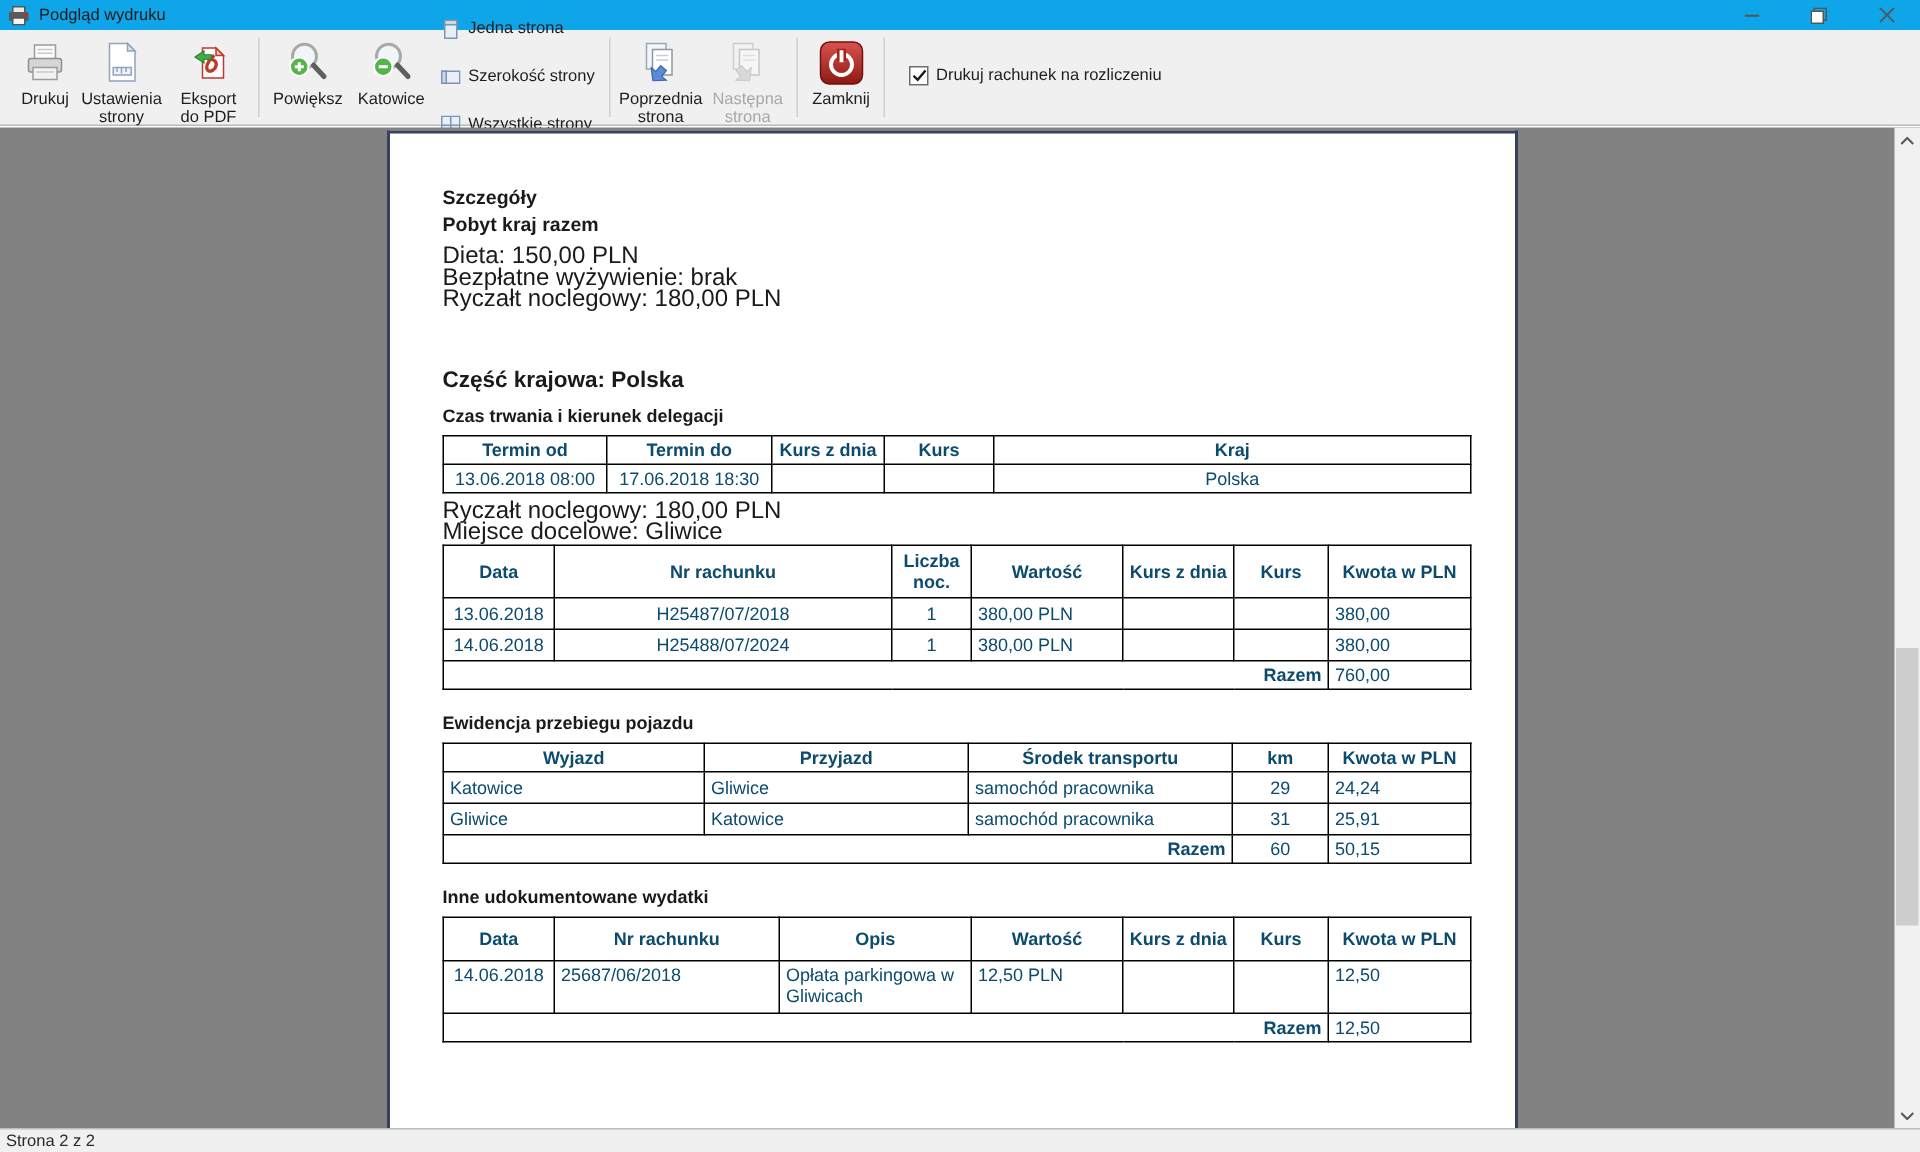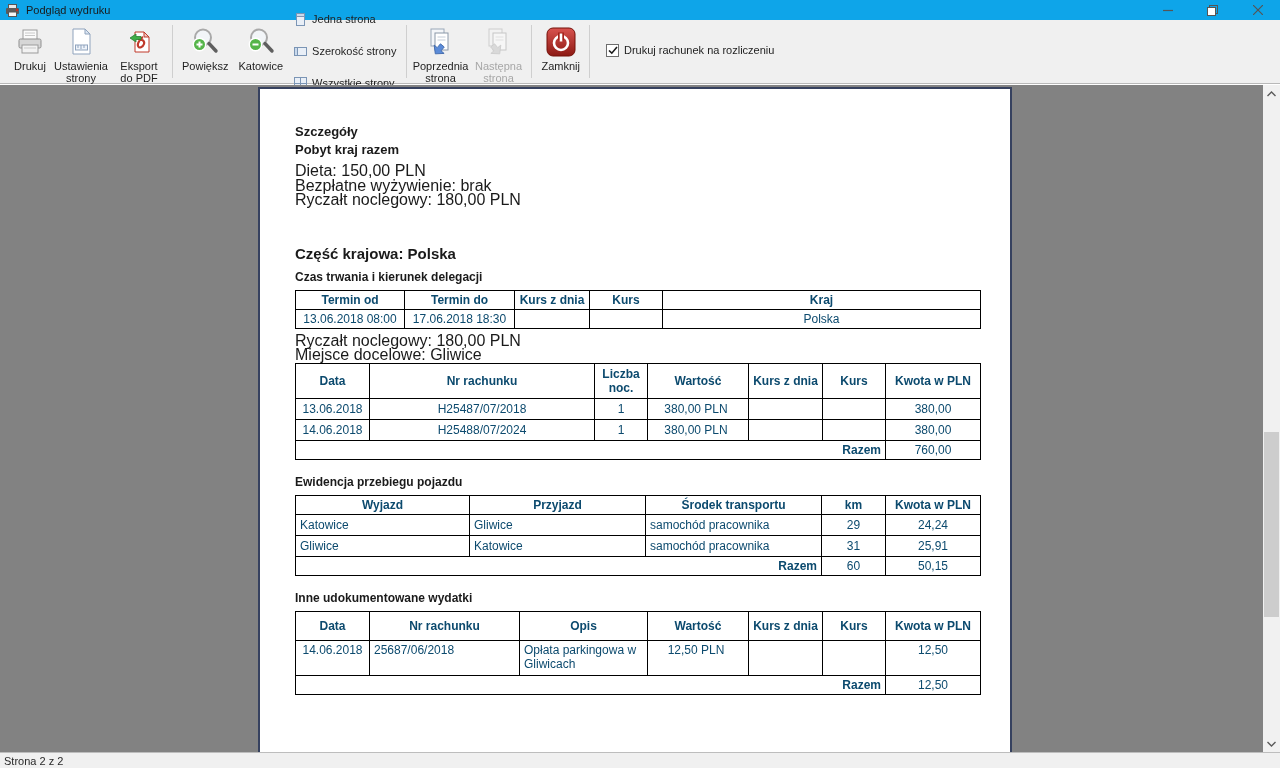--- a/index.html
+++ b/index.html
@@ -54,21 +54,21 @@
   .doc { padding:35px 33px 0 35px; color:#1a1a1a; font-size:12px; }
   .h13 { font-size:13px; font-weight:bold; line-height:16px; }
   .info-line { font-size:16px; line-height:14.6px; }
   .h-country { font-size:15px; font-weight:bold; margin-top:37px; }
   .h-section { font-size:12px; font-weight:bold; }
 
   table.doc-tbl { width:685px; border-collapse:collapse; table-layout:fixed; font-size:12px; color:#0c4a6e; }
   .doc-tbl th, .doc-tbl td { border:1px solid #000; padding:2px 4px; overflow:hidden; }
   .doc-tbl th { font-weight:bold; text-align:center; vertical-align:middle; }
   .doc-tbl td { vertical-align:middle; }
-  .ac { text-align:center; } .al { text-align:left; } .ar { text-align:center; }
+  .ac { text-align:center; } .al { text-align:left; } .ar { text-align:left; }
   .pr8 { padding-right:8px !important; }
   .razem { font-weight:bold; text-align:right; }
   .vtop td { vertical-align:top; }
 
   .mt8 { margin-top:8px; } .mt6 { margin-top:6px; } .mt5 { margin-top:5px; } .mt15 { margin-top:15px; } .mt24 { margin-top:24px; } .mt2 { margin-top:2px; }
   .mb6 { margin-bottom:6px; }
   .row-h19 td { height:19px; }
   .row-h21 td { height:21px; }
 </style>
 </head>

